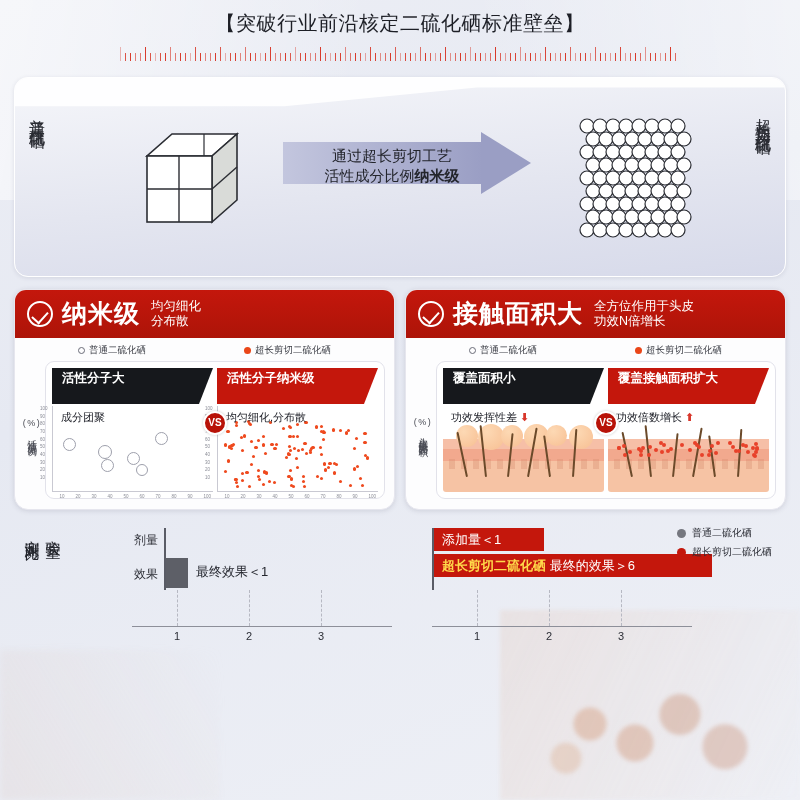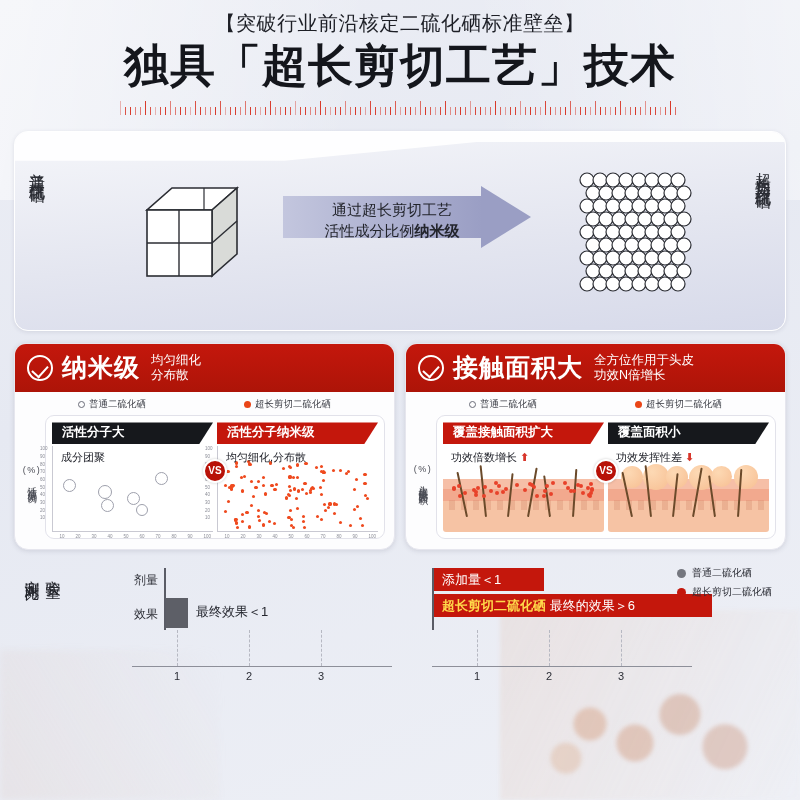--- a/index.html
+++ b/index.html
@@ -122,21 +122,21 @@
   .dot-o{ width:7px;height:7px;border:1.2px solid #6a6c78;border-radius:50%;}
   .dot-r{ width:7px;height:7px;background:#ea4618;border-radius:50%;}
 
   .fbody{ display:flex; padding:0 9px 10px; gap:5px; align-items:stretch;}
   .ylab{ writing-mode:vertical-rl; font-size:9.5px; color:#4a4c55; letter-spacing:1.5px;
          display:flex; align-items:center; justify-content:center; width:16px; line-height:1.1;}
   .ylab .pct{ writing-mode:horizontal-tb; font-size:9px; margin-bottom:3px;}
   .plotwrap{ flex:1; position:relative; border:1px solid #e2e2ea; border-radius:9px; background:#fff; padding:6px; }
   .twoplots{ display:flex; gap:4px; position:relative;}
   .plot{ flex:1; position:relative;}
-  .ptab{ font-size:12.5px; font-weight:bold; color:#fff; padding:2px 0 3px 10px; position:relative;
+  .ptab{ font-size:12.5px; font-weight:bold; color:#fff; padding:2px 0 17px 10px; position:relative;
          clip-path: polygon(0 0,100% 0,calc(100% - 14px) 100%,0 100%); }
   .ptab.dark{ background:#16181c; }
   .ptab.red{ background:#c4170c; }
   .parea{ position:relative; height:86px; border-left:1px solid #c9c9d2; border-bottom:1px solid #c9c9d2; margin-top:2px;}
   .pcap{ position:absolute; left:8px; top:4px; font-size:11px; color:#20222a; z-index:2;}
   .ytick{ position:absolute; left:-13px; font-size:4.5px; color:#8a8c96;}
   .xtick{ position:absolute; bottom:-8px; font-size:4.5px; color:#8a8c96;}
   .circ{ position:absolute; border:1px solid #9ea0ac; border-radius:50%; background:#fff;}
   .rdot{ position:absolute; width:3.2px;height:3.2px;background:#ef4a1e;border-radius:50%;}
   .vs{ position:absolute; left:50%; top:44%; transform:translate(-50%,-50%); z-index:5;
@@ -173,21 +173,20 @@
 </style>
 </head>
 <body>
 
 <div class="photo-bg"></div>
 <div class="photo-bg2"></div>
 <div class="sheen"></div>
 
 <div class="header">
   <div class="kicker">【突破行业前沿核定二硫化硒标准壁垒】</div>
-  <div class="headline">独具「超长剪切工艺」技术</div>
   <div class="ruler" id="ruler">
       <span style="left: 0px; height: 14px; opacity: 0.35;"></span>
       <span style="left: 5px; height: 8px; opacity: 0.859162;"></span>
       <span style="left: 10px; height: 8px; opacity: 0.983001;"></span>
       <span style="left: 15px; height: 8px; opacity: 0.627797;"></span>
       <span style="left: 20px; height: 8px; opacity: 0.637638;"></span>
       <span style="left: 25px; height: 14px; opacity: 0.985395;"></span>
       <span style="left: 30px; height: 8px; opacity: 0.852297;"></span>
       <span style="left: 35px; height: 8px; opacity: 0.360929;"></span>
       <span style="left: 40px; height: 8px; opacity: 0.865884;"></span>
@@ -621,20 +620,42 @@
         </span>
     </div>
     <div class="fbody">
       <div class="ylab">
         <span class="pct">(%)</span>
         <span>头皮接触比表面积</span>
       </div>
       <div class="plotwrap">
         <div class="twoplots">
           <div class="plot">
+            <div class="ptab dark">覆盖面积小</div>
+            <div class="scalp" id="scalpA">
+              <div class="pcap">
+                <span>功效发挥性差</span>
+                <span class="arrow-dn">⬇</span>
+              </div>
+              <div class="wave"></div>
+            <div class="blob" style="left: 8%; top: 22.3%; width: 22px; height: 22px;"></div>
+                <div class="blob" style="left: 22%; top: 20.9%; width: 26px; height: 26px;"></div>
+                <div class="blob" style="left: 36%; top: 22.3%; width: 22px; height: 22px;"></div>
+                <div class="blob" style="left: 50%; top: 21.25%; width: 25px; height: 25px;"></div>
+                <div class="blob" style="left: 64%; top: 22.65%; width: 21px; height: 21px;"></div>
+                <div class="blob" style="left: 78%; top: 21.6%; width: 24px; height: 24px;"></div>
+                <div class="hair" style="left: 14%; bottom: 18%; height: 46px; transform: rotate(-12deg);"></div>
+                <div class="hair" style="left: 26%; bottom: 18%; height: 52px; transform: rotate(-6deg);"></div>
+                <div class="hair" style="left: 40%; bottom: 18%; height: 44px; transform: rotate(6deg);"></div>
+                <div class="hair" style="left: 52%; bottom: 18%; height: 50px; transform: rotate(10deg);"></div>
+                <div class="hair" style="left: 66%; bottom: 18%; height: 42px; transform: rotate(-8deg);"></div>
+                <div class="hair" style="left: 80%; bottom: 18%; height: 48px; transform: rotate(4deg);"></div>
+              </div>
+          </div>
+          <div class="plot">
             <div class="ptab red">覆盖接触面积扩大</div>
             <div class="scalp" id="scalpB">
               <div class="pcap">
                 <span>功效倍数增长</span>
                 <span class="arrow-dn">⬆</span>
               </div>
               <div class="wave"></div>
             <div class="hair" style="left: 14%; bottom: 18%; height: 46px; transform: rotate(-12deg);"></div>
                 <div class="hair" style="left: 26%; bottom: 18%; height: 52px; transform: rotate(-6deg);"></div>
                 <div class="hair" style="left: 40%; bottom: 18%; height: 44px; transform: rotate(6deg);"></div>
@@ -678,42 +699,20 @@
                 <div class="mdot" style="left: 20.1932%; top: 46.5194%;"></div>
                 <div class="mdot" style="left: 5.38597%; top: 46.8496%;"></div>
                 <div class="mdot" style="left: 91.5705%; top: 47.9534%;"></div>
                 <div class="mdot" style="left: 61.8085%; top: 50.0285%;"></div>
                 <div class="mdot" style="left: 84.1988%; top: 43.7907%;"></div>
                 <div class="mdot" style="left: 78.0994%; top: 49.5859%;"></div>
                 <div class="mdot" style="left: 61.6831%; top: 55.1671%;"></div>
                 <div class="mdot" style="left: 8.82651%; top: 44.1393%;"></div>
               </div>
           </div>
-          <div class="plot">
-            <div class="ptab dark">覆盖面积小</div>
-            <div class="scalp" id="scalpA">
-              <div class="pcap">
-                <span>功效发挥性差</span>
-                <span class="arrow-dn">⬇</span>
-              </div>
-              <div class="wave"></div>
-            <div class="blob" style="left: 8%; top: 22.3%; width: 22px; height: 22px;"></div>
-                <div class="blob" style="left: 22%; top: 20.9%; width: 26px; height: 26px;"></div>
-                <div class="blob" style="left: 36%; top: 22.3%; width: 22px; height: 22px;"></div>
-                <div class="blob" style="left: 50%; top: 21.25%; width: 25px; height: 25px;"></div>
-                <div class="blob" style="left: 64%; top: 22.65%; width: 21px; height: 21px;"></div>
-                <div class="blob" style="left: 78%; top: 21.6%; width: 24px; height: 24px;"></div>
-                <div class="hair" style="left: 14%; bottom: 18%; height: 46px; transform: rotate(-12deg);"></div>
-                <div class="hair" style="left: 26%; bottom: 18%; height: 52px; transform: rotate(-6deg);"></div>
-                <div class="hair" style="left: 40%; bottom: 18%; height: 44px; transform: rotate(6deg);"></div>
-                <div class="hair" style="left: 52%; bottom: 18%; height: 50px; transform: rotate(10deg);"></div>
-                <div class="hair" style="left: 66%; bottom: 18%; height: 42px; transform: rotate(-8deg);"></div>
-                <div class="hair" style="left: 80%; bottom: 18%; height: 48px; transform: rotate(4deg);"></div>
-              </div>
-          </div>
           <div class="vs">VS</div>
         </div>
       </div>
     </div>
   </div>
 </div>
 
 <div class="lab">
   <div class="lab-vlabels">
     <div>实测对比</div>

